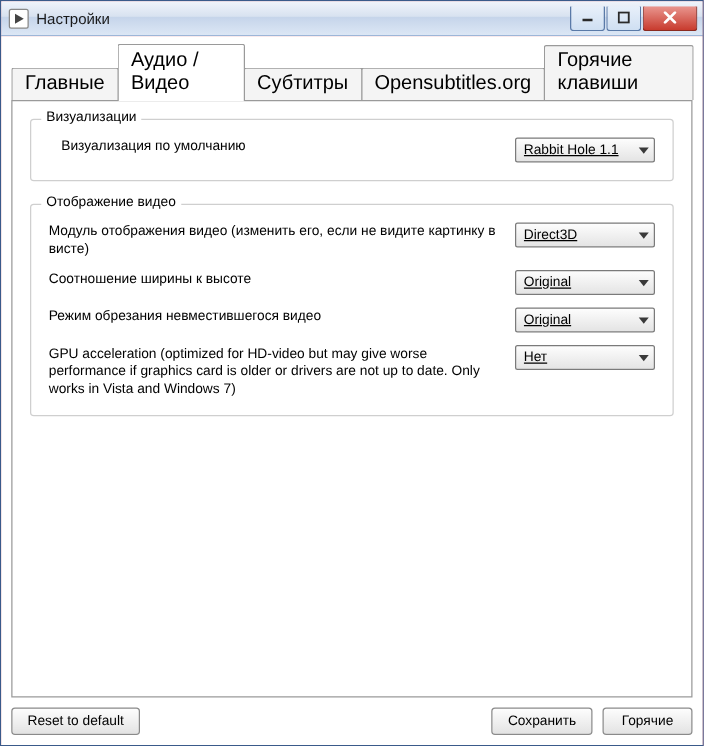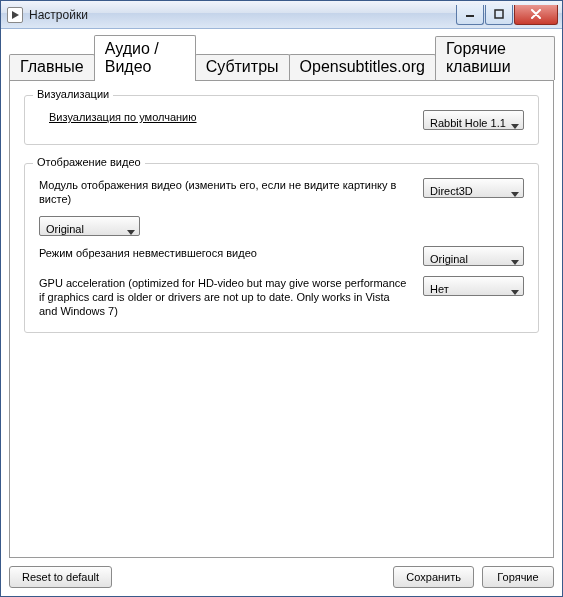--- a/index.html
+++ b/index.html
@@ -123,31 +123,32 @@
     margin-bottom: 10px;
   }
   .row:last-child { margin-bottom: 0; }
   .row-label {
     flex: 1;
     padding-right: 12px;
     color: #000;
     line-height: 14px;
   }
   .select {
-    width: 101px;
+    width: 112px;
     height: 20px;
     border: 1px solid #7a7a7a;
     border-radius: 2px;
     background: linear-gradient(to bottom, #fdfdfd, #e4e4e4);
     display: flex;
-    align-items: flex-end;
+    align-items: center;
     padding: 0 4px 0 6px;
     font-size: 11px;
     color: #000;
     position: relative;
+    text-decoration: underline;
   }
   .select .sel-text { flex: 1; white-space: nowrap; overflow: hidden; }
   .select .caret {
     width: 0; height: 0;
     border-left: 4px solid transparent;
     border-right: 4px solid transparent;
     border-top: 5px solid #3a3a3a;
     margin-left: 4px;
   }
   .footer {
@@ -209,40 +210,41 @@
       <div class="tab">Субтитры</div>
       <div class="tab">Opensubtitles.org</div>
       <div class="tab">Горячие клавиши</div>
     </div>
 
     <div class="tab-page">
 
       <div class="group">
         <div class="group-title">Визуализации</div>
         <div class="row">
-          <div class="row-label" style="padding-left:10px;text-decoration:underline;">Визуализация по умолчанию</div>
+          <div class="row-label" style="padding-left:10px;">Визуализация по умолчанию</div>
           <div class="select">
             <span class="sel-text">Rabbit Hole 1.1</span>
             <span class="caret"></span>
           </div>
         </div>
       </div>
 
       <div class="group">
         <div class="group-title">Отображение видео</div>
 
         <div class="row">
           <div class="row-label">Модуль отображения видео (изменить его, если не видите картинку в висте)</div>
           <div class="select">
             <span class="sel-text">Direct3D</span>
             <span class="caret"></span>
           </div>
         </div>
 
         <div class="row">
+          <div class="row-label">Соотношение ширины к высоте</div>
           <div class="select">
             <span class="sel-text">Original</span>
             <span class="caret"></span>
           </div>
         </div>
 
         <div class="row">
           <div class="row-label">Режим обрезания невместившегося видео</div>
           <div class="select">
             <span class="sel-text">Original</span>

